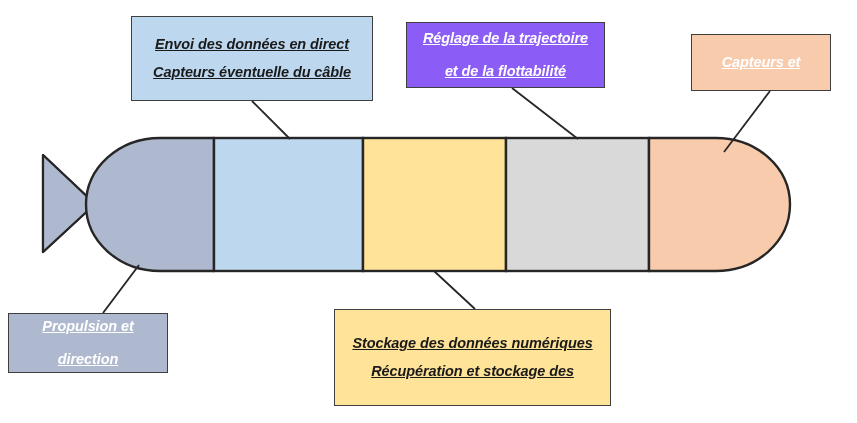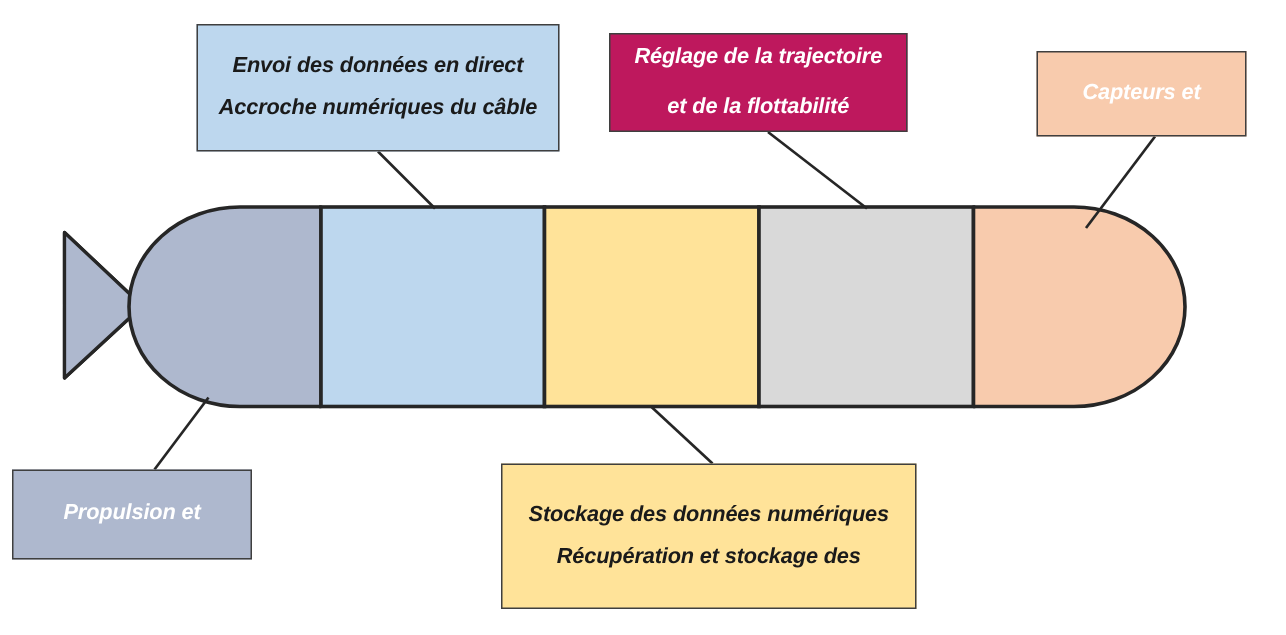--- a/index.html
+++ b/index.html
@@ -21,27 +21,27 @@
     display:flex;
     flex-direction:column;
     align-items:center;
     justify-content:center;
     text-align:center;
     font-style:italic;
     font-weight:600;
     line-height:1.18;
     letter-spacing:-0.1px;
   }
-  .callout .ln{display:block;width:100%;}
+  .callout .ln{display:block;width:100%;text-decoration:underline;}
   .callout .ln + .ln{margin-top:10px;}
   .callout .ln.tight + .ln.tight{margin-top:16px;}
 
   
   .c-blue  {background:#BDD7EE;color:#1a1a1a;}
-  .c-grey  {background:#be185d;color:#ffffff;}
+  .c-grey  {background:#8b5cf6;color:#ffffff;}
   .c-orange{background:#F8CBAD;color:#ffffff;text-align:center;}
   .c-slate {background:#AEB8CE;color:#ffffff;align-items:flex-end;}
   .c-yellow{background:#FFE399;color:#1a1a1a;}
 
   #box-live-data   {left:131px;  top:16px;  width:242px; height:85px; font-size:14.5px;}
   #box-trajectory  {left:406px;  top:22px;  width:199px; height:66px; font-size:14.5px;}
   #box-sensors     {left:691px;  top:34px;  width:140px; height:57px; font-size:14.5px;}
   #box-propulsion  {left:8px;    top:313px; width:160px; height:60px; font-size:14.5px;}
   #box-storage     {left:334px;  top:309px; width:277px; height:97px; font-size:14.5px;align-items:center;}
 </style>
@@ -67,34 +67,35 @@
 
     <line x1="252" y1="101" x2="290" y2="139" stroke="#262626" stroke-width="1.8"></line>
     <line x1="512" y1="88" x2="578" y2="139" stroke="#262626" stroke-width="1.8"></line>
     <line x1="770" y1="91" x2="724" y2="152" stroke="#262626" stroke-width="1.8"></line>
     <line x1="103" y1="313" x2="139" y2="265" stroke="#262626" stroke-width="1.8"></line>
     <line x1="475" y1="309" x2="434" y2="271" stroke="#262626" stroke-width="1.8"></line>
   </svg>
 
   <div class="callout c-blue" id="box-live-data">
     <span class="ln">Envoi des données en direct</span>
-    <span class="ln">Accroche numériques du câble</span>
+    <span class="ln">Capteurs éventuelle du câble</span>
   </div>
 
   <div class="callout c-grey" id="box-trajectory">
     <span class="ln tight">Réglage de la trajectoire</span>
     <span class="ln tight">et de la flottabilité</span>
   </div>
 
   <div class="callout c-orange" id="box-sensors">
     <span class="ln tight">Capteurs et</span>
   </div>
 
   <div class="callout c-slate" id="box-propulsion">
     <span class="ln tight">Propulsion et</span>
+    <span class="ln tight">direction</span>
   </div>
 
   <div class="callout c-yellow" id="box-storage">
     <span class="ln">Stockage des données numériques</span>
     <span class="ln">Récupération et stockage des</span>
   </div>
 
 </div>
 
 </body></html>

